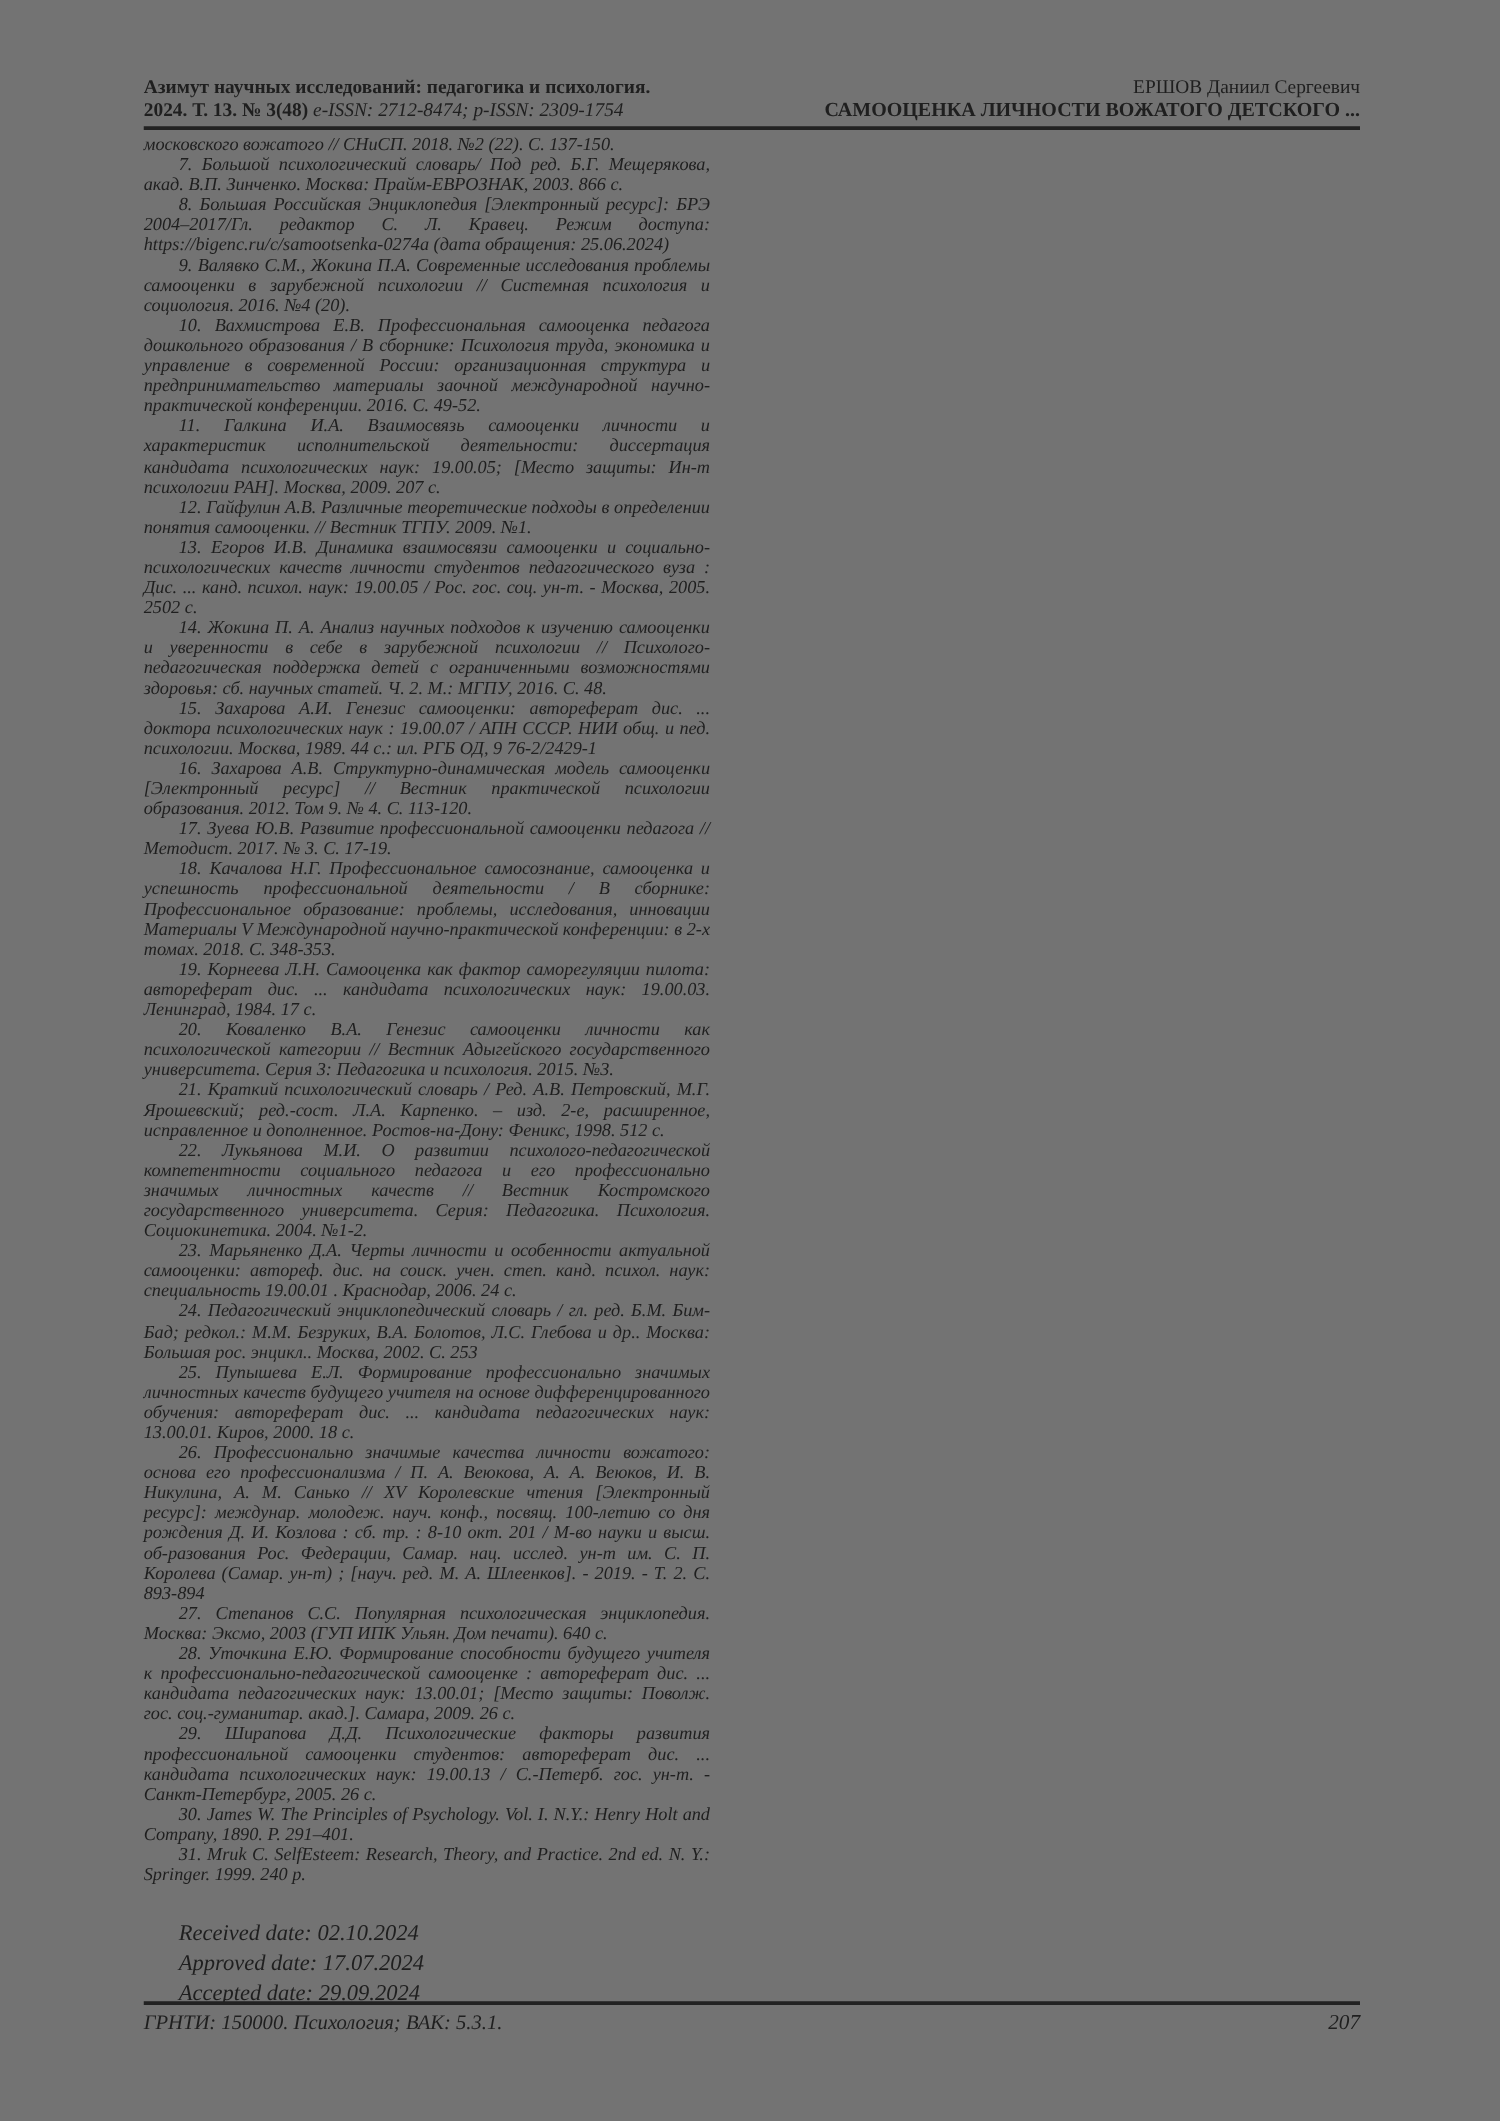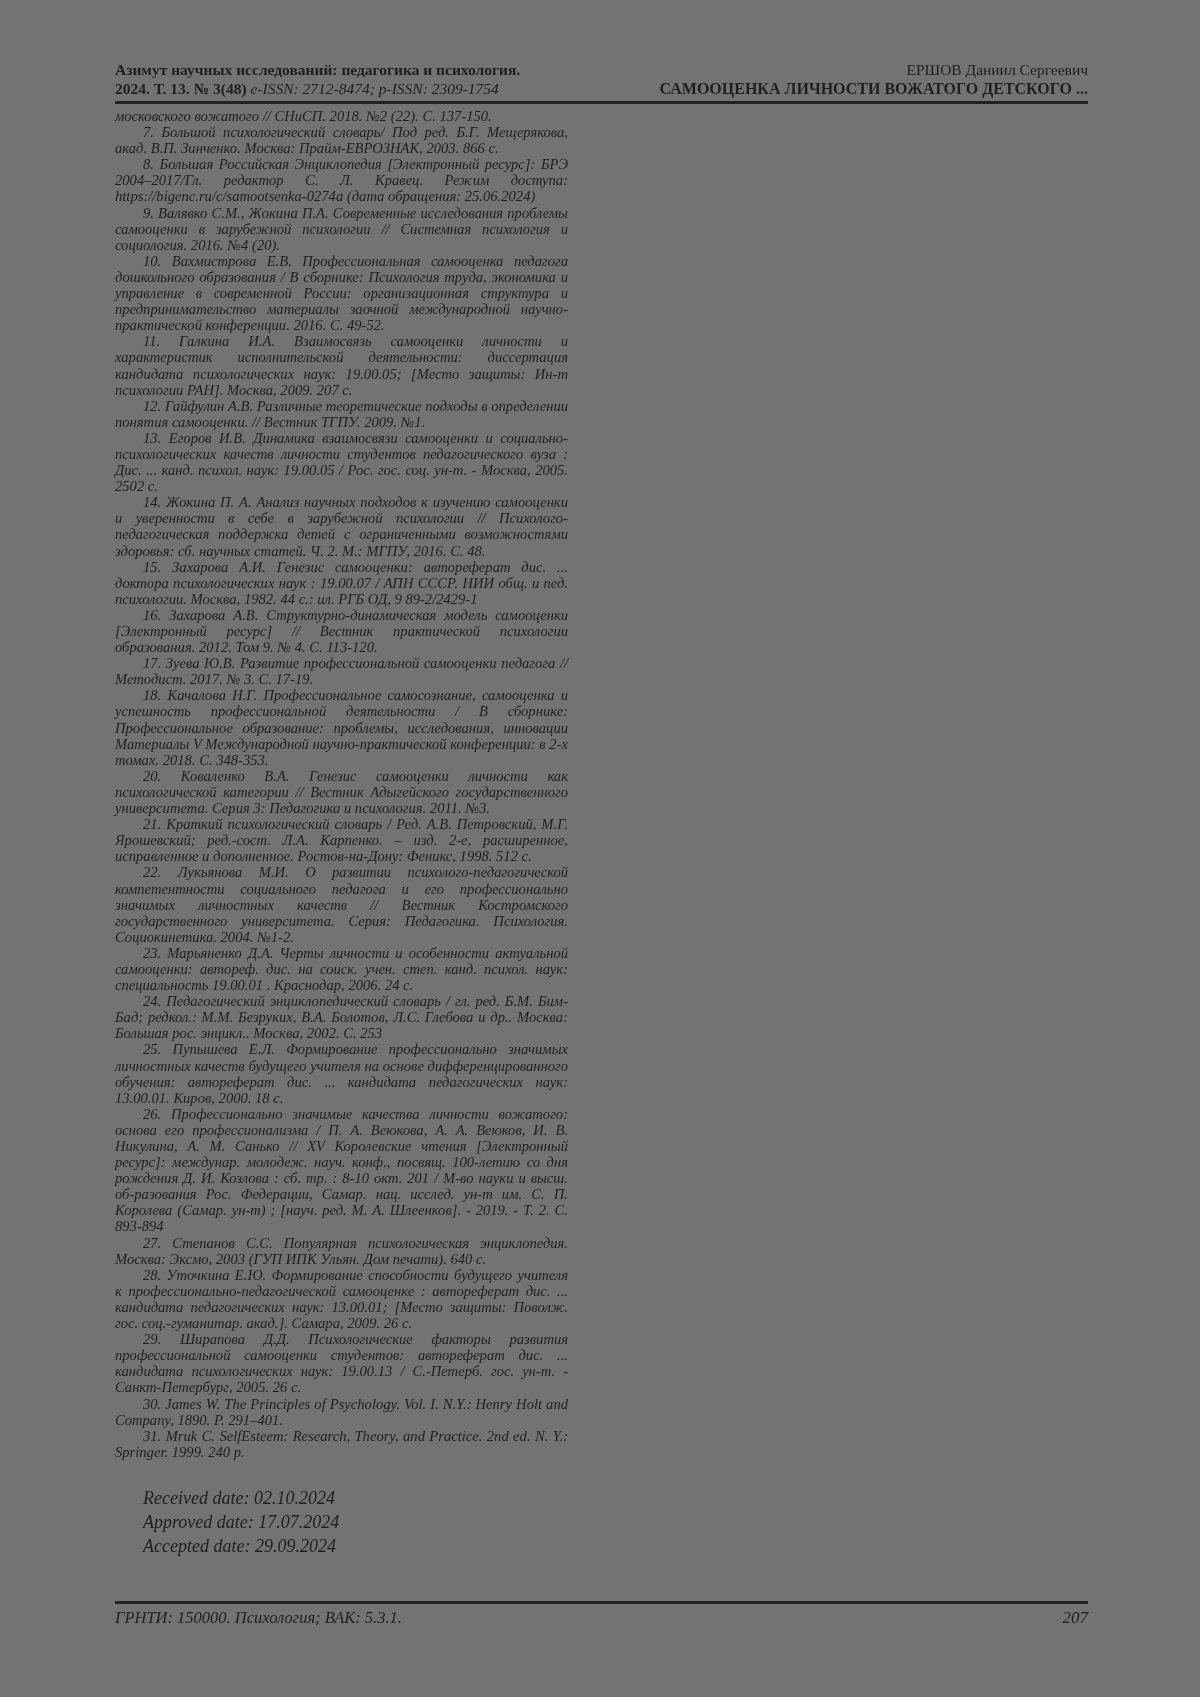--- a/index.html
+++ b/index.html
@@ -99,25 +99,26 @@
     <p class="ref ref-continuation">московского вожатого // СНиСП. 2018. №2 (22). С. 137-150.</p>
     <div id="ref-list">
         <p class="ref">7. Большой психологический словарь/ Под ред. Б.Г. Мещерякова, акад. В.П. Зинченко. Москва: Прайм-ЕВРОЗНАК, 2003. 866 с.</p>
         <p class="ref">8. Большая Российская Энциклопедия [Электронный ресурс]: БРЭ 2004–2017/Гл. редактор С. Л. Кравец. Режим доступа: https://bigenc.ru/c/samootsenka-0274a (дата обращения: 25.06.2024)</p>
         <p class="ref">9. Валявко С.М., Жокина П.А. Современные исследования проблемы самооценки в зарубежной психологии // Системная психология и социология. 2016. №4 (20).</p>
         <p class="ref">10. Вахмистрова Е.В. Профессиональная самооценка педагога дошкольного образования / В сборнике: Психология труда, экономика и управление в современной России: организационная структура и предпринимательство материалы заочной международной научно-практической конференции. 2016. С. 49-52.</p>
         <p class="ref">11. Галкина И.А. Взаимосвязь самооценки личности и характеристик исполнительской деятельности: диссертация кандидата психологических наук: 19.00.05; [Место защиты: Ин-т психологии РАН]. Москва, 2009. 207 с.</p>
         <p class="ref">12. Гайфулин А.В. Различные теоретические подходы в определении понятия самооценки. // Вестник ТГПУ. 2009. №1.</p>
         <p class="ref">13. Егоров И.В. Динамика взаимосвязи самооценки и социально-психологических качеств личности студентов педагогического вуза : Дис. ... канд. психол. наук: 19.00.05 / Рос. гос. соц. ун-т. - Москва, 2005. 2502 с.</p>
         <p class="ref">14. Жокина П. А. Анализ научных подходов к изучению самооценки и уверенности в себе в зарубежной психологии // Психолого-педагогическая поддержка детей с ограниченными возможностями здоровья: сб. научных статей. Ч. 2. М.: МГПУ, 2016. С. 48.</p>
-        <p class="ref">15. Захарова А.И. Генезис самооценки: автореферат дис. ... доктора психологических наук : 19.00.07 / АПН СССР. НИИ общ. и пед. психологии. Москва, 1982. 44 с.: ил. РГБ ОД, 9 89-2/2429-1</p>
+        <p class="ref">15. Захарова А.И. Генезис самооценки: автореферат дис. ... доктора психологических наук : 19.00.07 / АПН СССР. НИИ общ. и пед. психологии. Москва, 1989. 44 с.: ил. РГБ ОД, 9 76-2/2429-1</p>
         <p class="ref">16. Захарова А.В. Структурно-динамическая модель самооценки [Электронный ресурс] // Вестник практической психологии образования. 2012. Том 9. № 4. С. 113-120.</p>
         <p class="ref">17. Зуева Ю.В. Развитие профессиональной самооценки педагога //Методист. 2017. № 3. С. 17-19.</p>
         <p class="ref">18. Качалова Н.Г. Профессиональное самосознание, самооценка и успешность профессиональной деятельности / В сборнике: Профессиональное образование: проблемы, исследования, инновации Материалы V Международной научно-практической конференции: в 2-х томах. 2018. С. 348-353.</p>
-        <p class="ref">20. Коваленко В.А. Генезис самооценки личности как психологической категории // Вестник Адыгейского государственного университета. Серия 3: Педагогика и психология. 2011. №3.</p>
+        <p class="ref">19. Корнеева Л.Н. Самооценка как фактор саморегуляции пилота: автореферат дис. ... кандидата психологических наук: 19.00.03. Ленинград, 1984. 17 с.</p>
+        <p class="ref">20. Коваленко В.А. Генезис самооценки личности как психологической категории // Вестник Адыгейского государственного университета. Серия 3: Педагогика и психология. 2015. №3.</p>
         <p class="ref">21. Краткий психологический словарь / Ред. А.В. Петровский, М.Г. Ярошевский; ред.-сост. Л.А. Карпенко. – изд. 2-е, расширенное, исправленное и дополненное. Ростов-на-Дону: Феникс, 1998. 512 с.</p>
         <p class="ref">22. Лукьянова М.И. О развитии психолого-педагогической компетентности социального педагога и его профессионально значимых личностных качеств // Вестник Костромского государственного университета. Серия: Педагогика. Психология. Социокинетика. 2004. №1-2.</p>
         <p class="ref">23. Марьяненко Д.А. Черты личности и особенности актуальной самооценки: автореф. дис. на соиск. учен. степ. канд. психол. наук: специальность 19.00.01 . Краснодар, 2006. 24 с.</p>
         <p class="ref">24. Педагогический энциклопедический словарь / гл. ред. Б.М. Бим-Бад; редкол.: М.М. Безруких, В.А. Болотов, Л.С. Глебова и др.. Москва: Большая рос. энцикл.. Москва, 2002. С. 253</p>
         <p class="ref">25. Пупышева Е.Л. Формирование профессионально значимых личностных качеств будущего учителя на основе дифференцированного обучения: автореферат дис. ... кандидата педагогических наук: 13.00.01. Киров, 2000. 18 с.</p>
         <p class="ref">26. Профессионально значимые качества личности вожатого: основа его профессионализма / П. А. Веюкова, А. А. Веюков, И. В. Никулина, А. М. Санько // XV Королевские чтения [Электронный ресурс]: междунар. молодеж. науч. конф., посвящ. 100-летию со дня рождения Д. И. Козлова : сб. тр. : 8-10 окт. 201 / М-во науки и высш. об-разования Рос. Федерации, Самар. нац. исслед. ун-т им. С. П. Королева (Самар. ун-т) ; [науч. ред. М. А. Шлеенков]. - 2019. - Т. 2. С. 893-894</p>
         <p class="ref">27. Степанов С.С. Популярная психологическая энциклопедия. Москва: Эксмо, 2003 (ГУП ИПК Ульян. Дом печати). 640 с.</p>
         <p class="ref">28. Уточкина Е.Ю. Формирование способности будущего учителя к профессионально-педагогической самооценке : автореферат дис. ... кандидата педагогических наук: 13.00.01; [Место защиты: Поволж. гос. соц.-гуманитар. акад.]. Самара, 2009. 26 с.</p>
         <p class="ref">29. Ширапова Д.Д. Психологические факторы развития профессиональной самооценки студентов: автореферат дис. ... кандидата психологических наук: 19.00.13 / С.-Петерб. гос. ун-т. - Санкт-Петербург, 2005. 26 с.</p>
         <p class="ref">30. James W. The Principles of Psychology. Vol. I. N.Y.: Henry Holt and Company, 1890. P. 291–401.</p>

